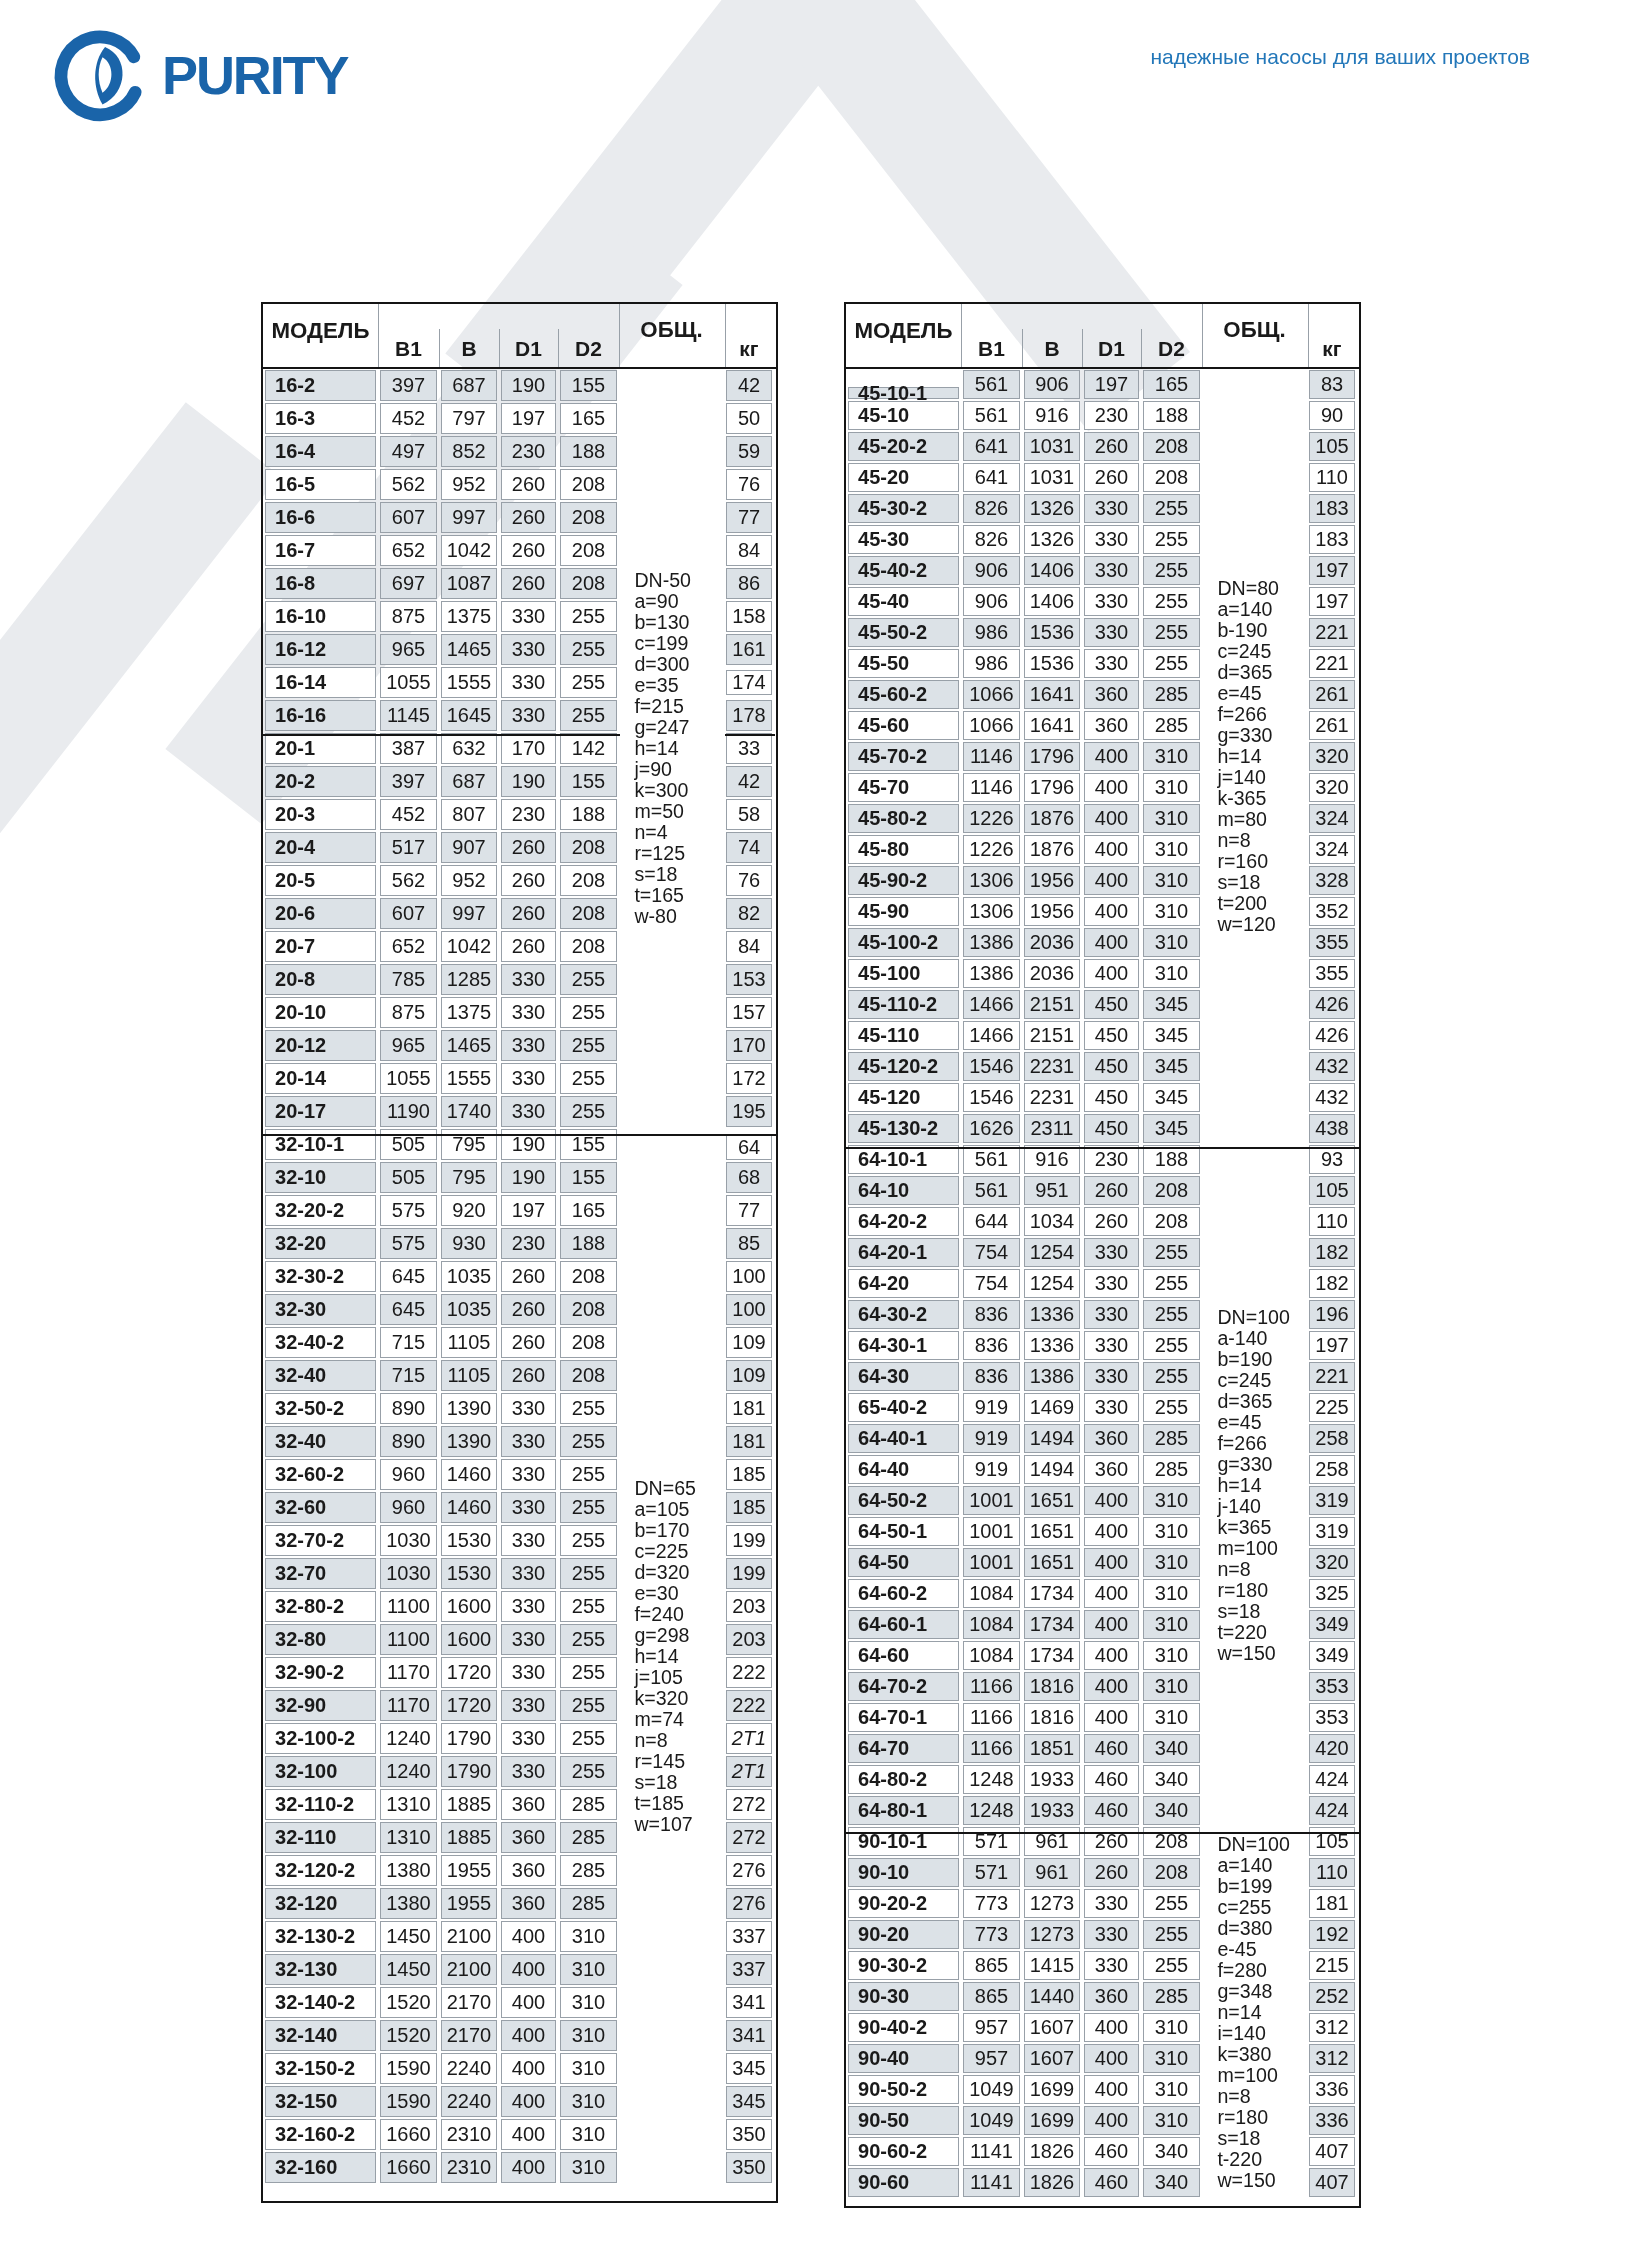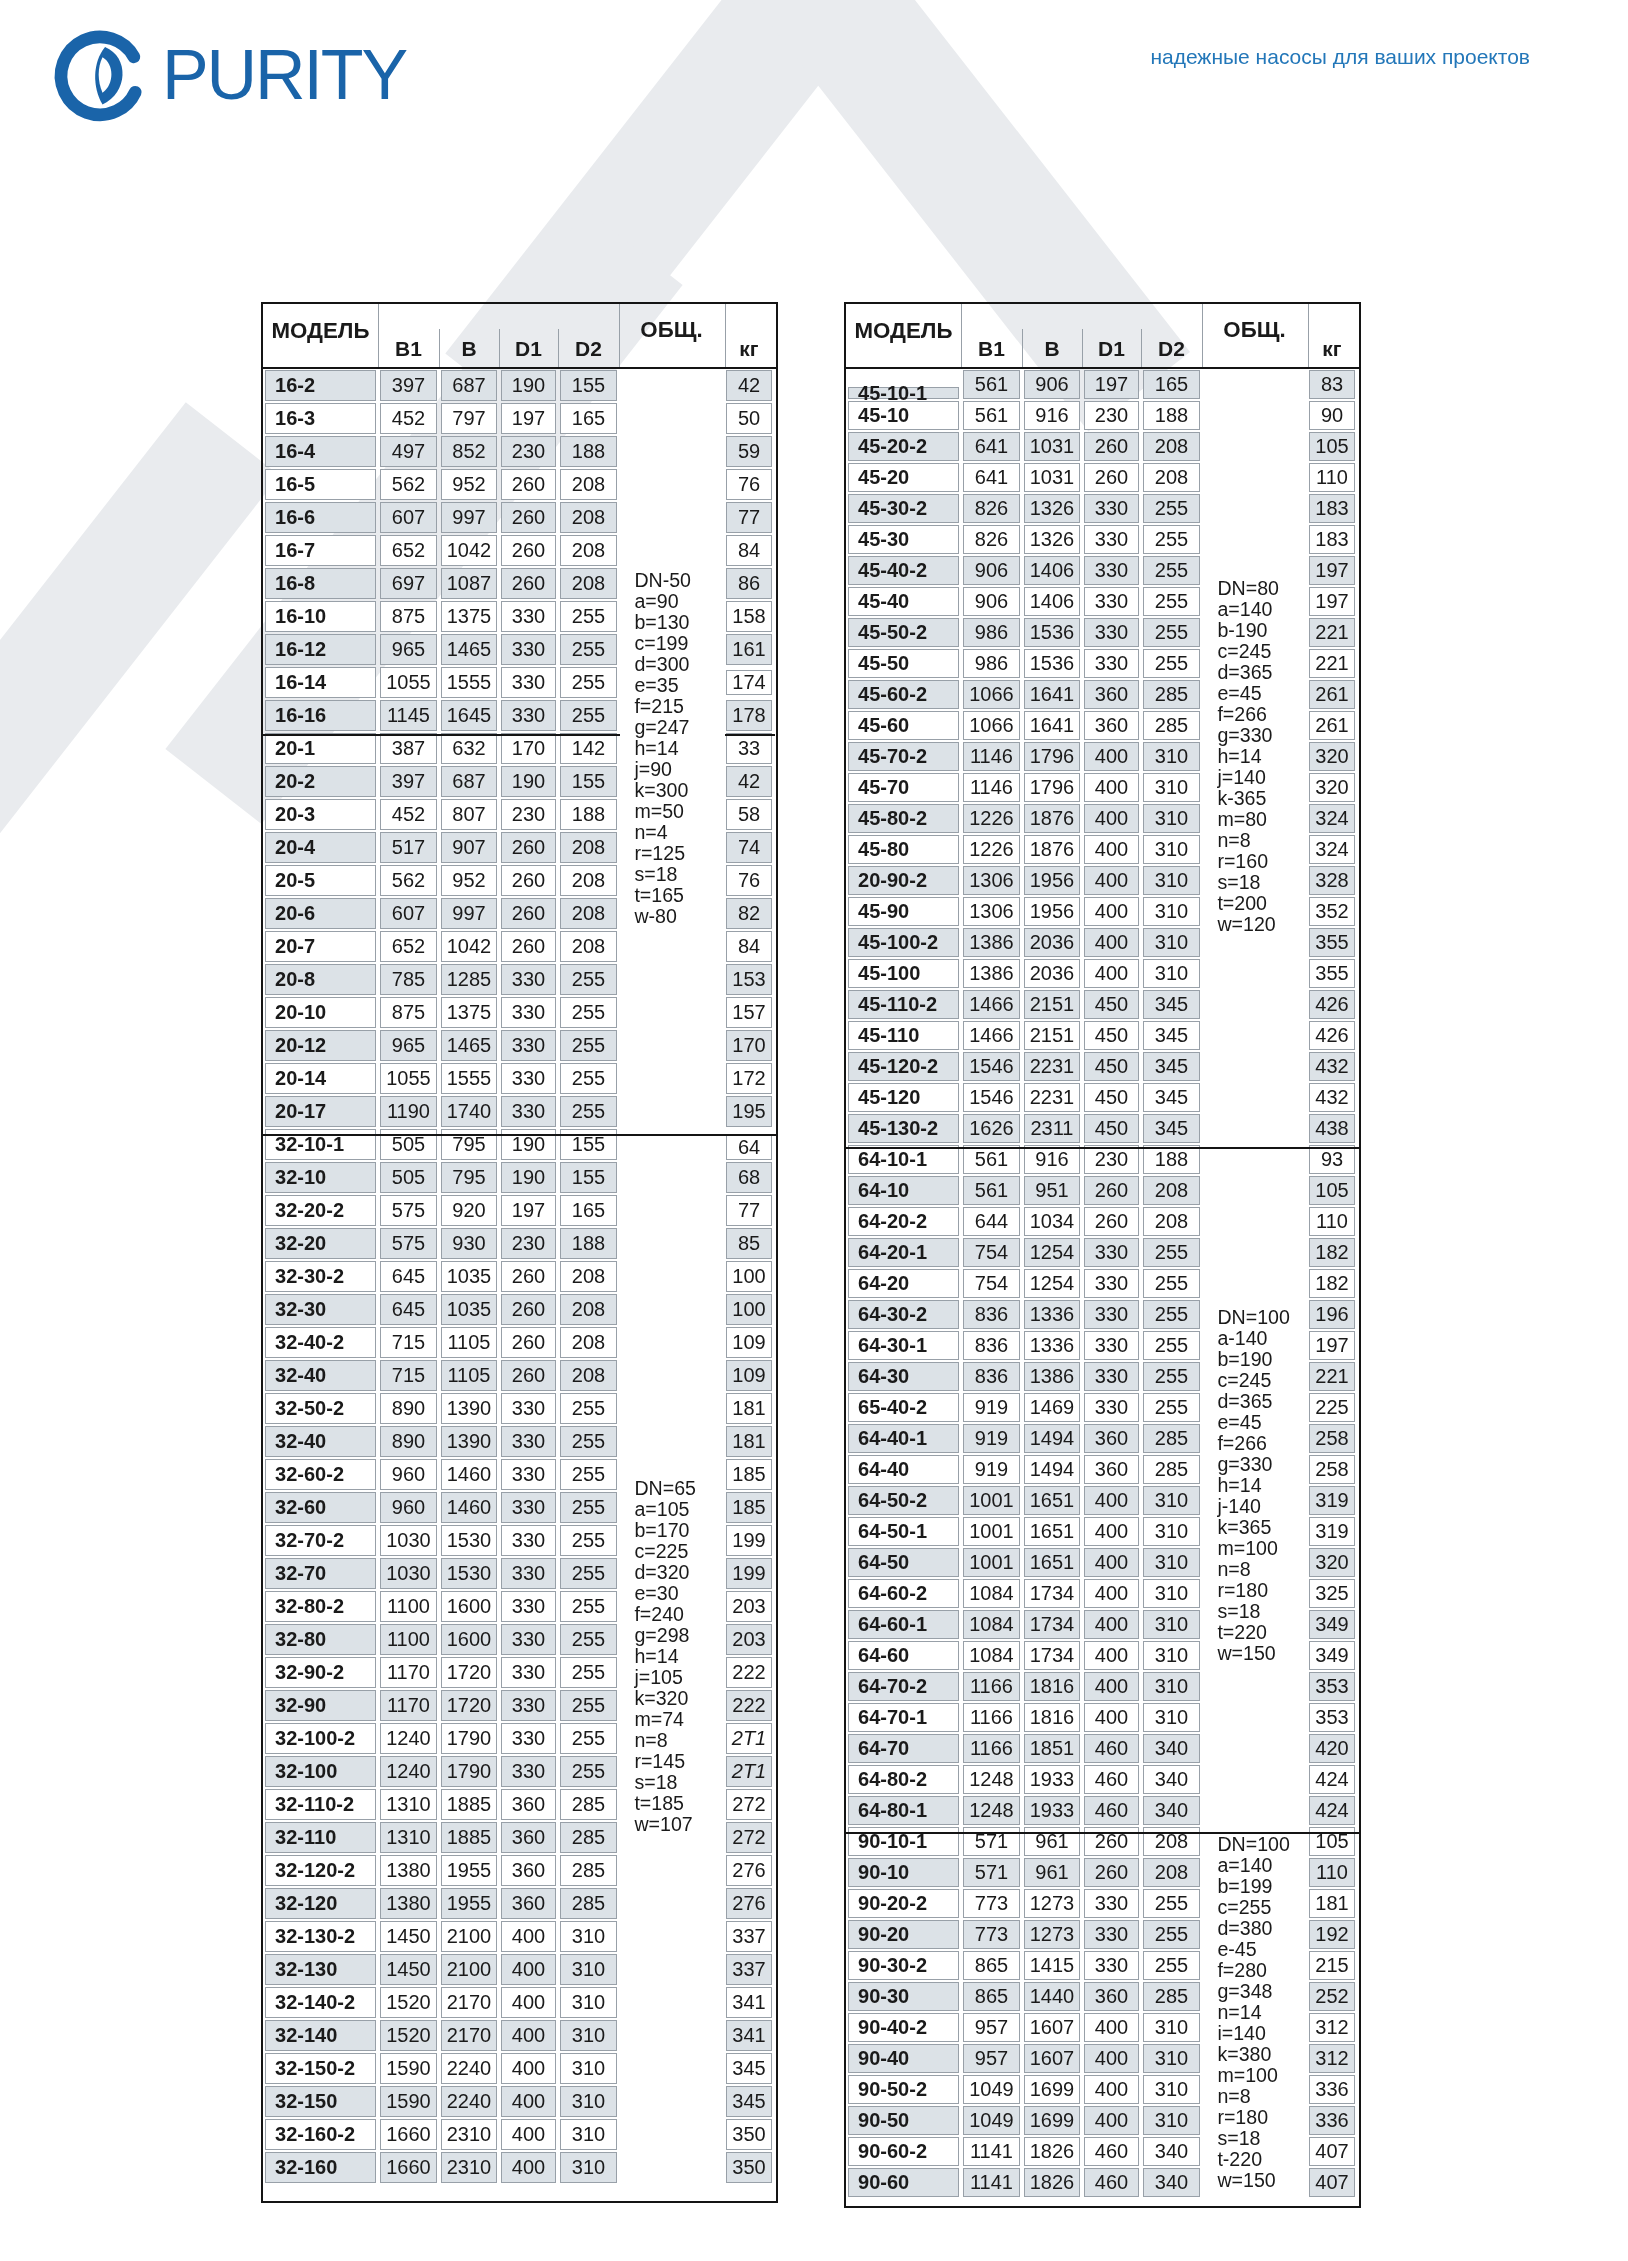--- a/index.html
+++ b/index.html
@@ -7,21 +7,21 @@
         font-family:"Liberation Sans",sans-serif;color:var(--text,#1a1a1a);}
   
   .wm{position:absolute;background:var(--wm,#e9ebee);z-index:0;}
   .wm.w1{left:608px;top:-119px;width:129px;height:573px;transform:rotate(38deg);}
   .wm.w2{left:894px;top:-133px;width:129px;height:587px;transform:rotate(-38deg);}
   .wm.w3{left:14px;top:384px;width:119px;height:517px;transform:rotate(38deg);}
   .wm.w4{left:363px;top:175px;width:122px;height:684px;transform:rotate(38deg);}
   
   .logo{position:absolute;left:50px;top:19.6px;display:flex;align-items:center;z-index:2;}
   .logo svg{width:105px;height:110px;display:block;}
-  .logo-text{font-size:70px;font-weight:normal;letter-spacing:-2.1px;color:var(--brand,#1a64a9);
+  .logo-text{font-size:54px;font-weight:bold;letter-spacing:-2.1px;color:var(--brand,#1a64a9);
              margin-left:7px;line-height:1;}
   .tagline{position:absolute;right:99px;top:45px;font-size:21px;color:var(--tag,#2377b9);z-index:2;}
   
   .spec-table{position:absolute;top:302px;border:2.1px solid var(--thick,#141414);
               background:transparent;z-index:1;box-sizing:border-box;}
   #table-left{left:261px;width:517px;height:1901px;}
   #table-right{left:844px;width:517px;height:1906px;}
   .grid{position:relative;display:grid;width:513px;
         grid-template-columns:115px 61px 60px 59px 61px 105px 50px;
         grid-template-rows:65px;}
@@ -1402,21 +1402,21 @@
         <div class="cellwrap" style="grid-area: 17 / 4;">
           <div class="cellbox">400</div>
         </div>
         <div class="cellwrap" style="grid-area: 17 / 5;">
           <div class="cellbox">310</div>
         </div>
         <div class="cellwrap" style="grid-area: 17 / 7;">
           <div class="cellbox">324</div>
         </div>
         <div class="cellwrap" style="grid-area: 18 / 1;">
-          <div class="cellbox shade model">20-90-2</div>
+          <div class="cellbox shade model">45-90-2</div>
         </div>
         <div class="cellwrap" style="grid-area: 18 / 2;">
           <div class="cellbox shade">1306</div>
         </div>
         <div class="cellwrap" style="grid-area: 18 / 3;">
           <div class="cellbox shade">1956</div>
         </div>
         <div class="cellwrap" style="grid-area: 18 / 4;">
           <div class="cellbox shade">400</div>
         </div>

